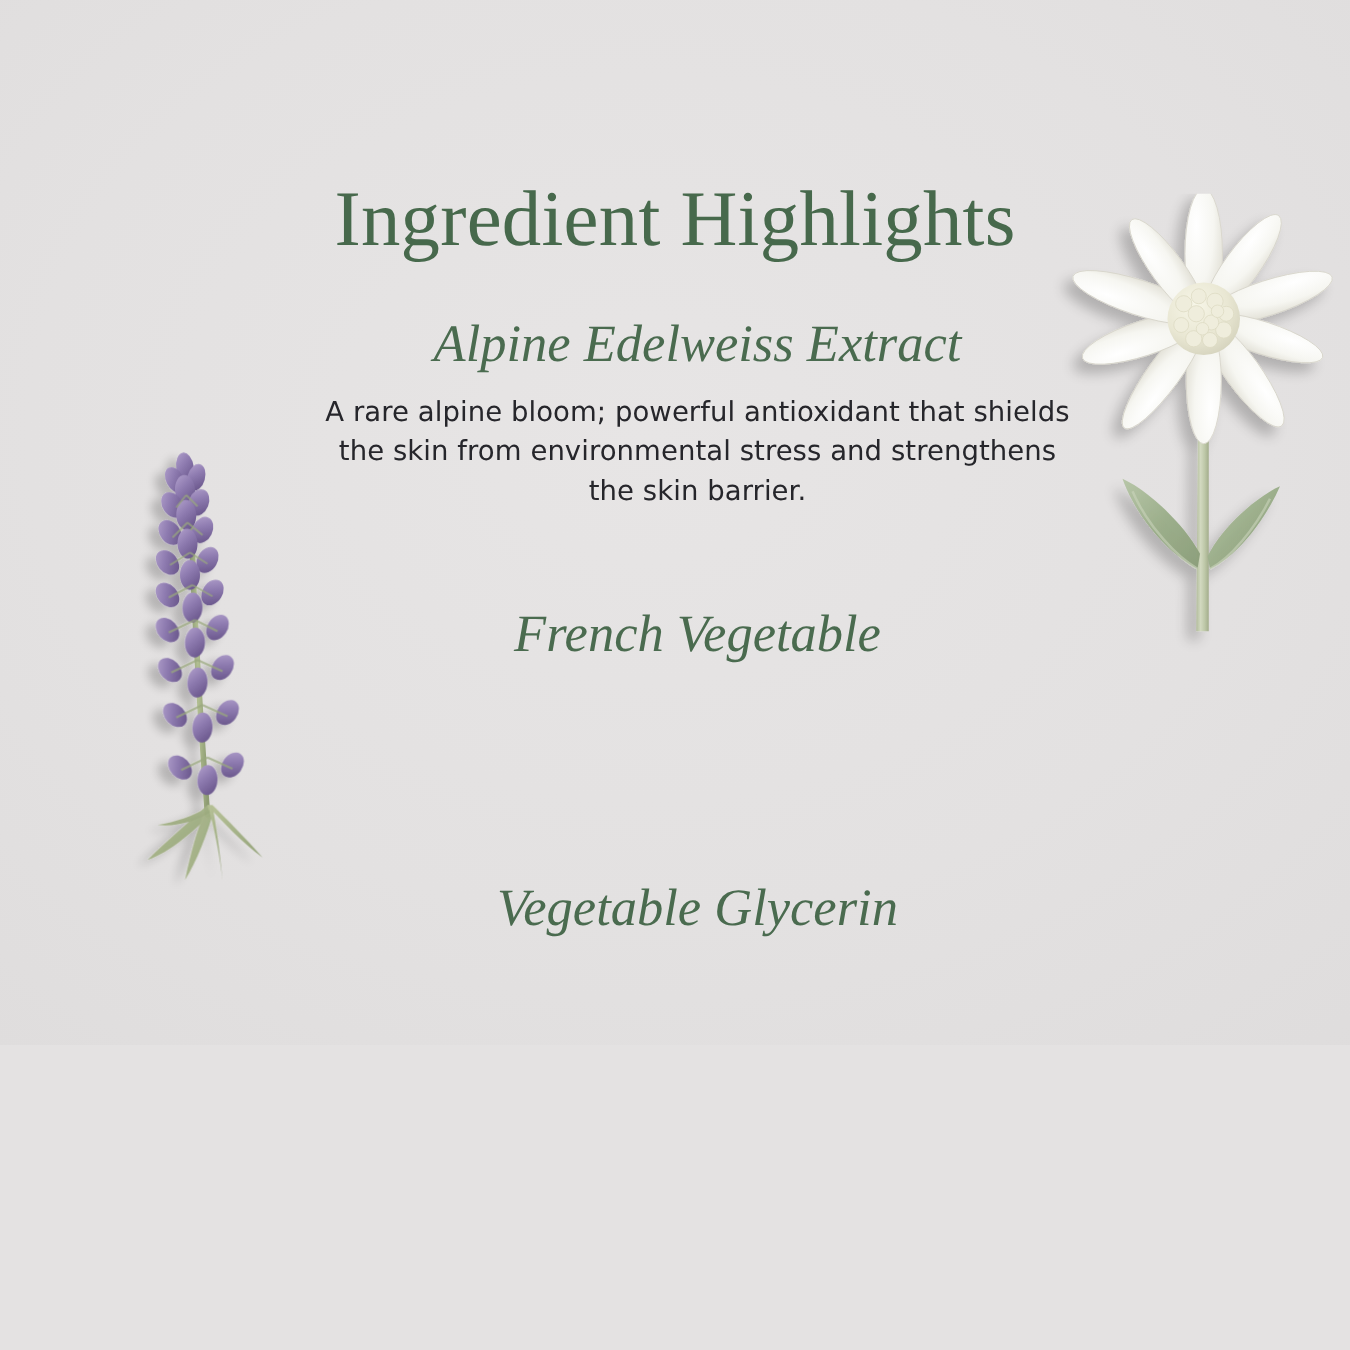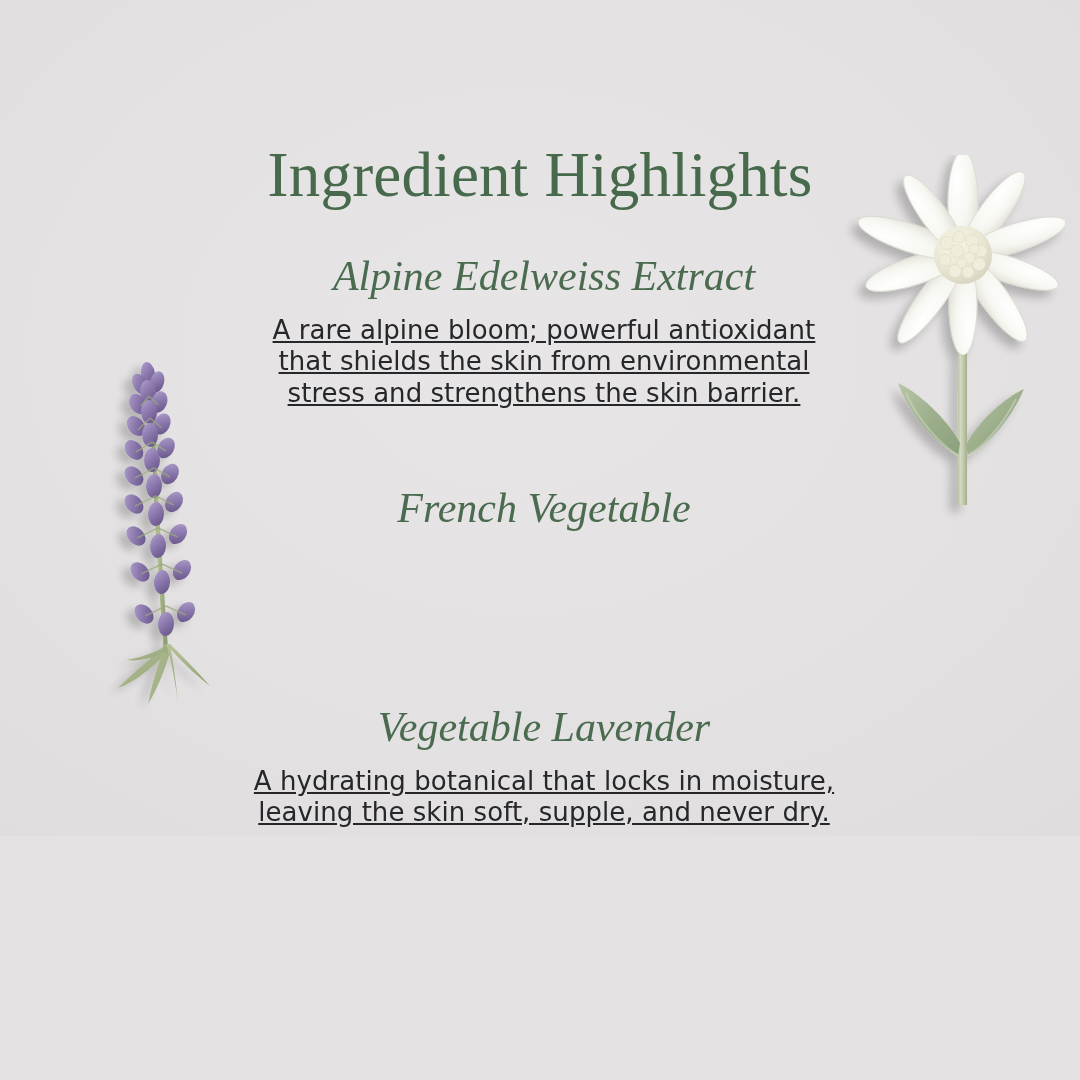--- a/index.html
+++ b/index.html
@@ -43,48 +43,47 @@
     font-size: 63px;
     font-weight: 400;
     letter-spacing: 0.2px;
     color: #47694c;
     line-height: 1.05;
     white-space: nowrap;
   }
 
   .ingredient-block {
     position: absolute;
-    left: 4px;
+    left: 18px;
     width: 600px;
     text-align: center;
   }
   .ingredient-block.b1 { top: 252px; }
   .ingredient-block.b2 { top: 484px; }
   .ingredient-block.b3 { top: 703px; }
 
   .ingredient-name {
     font-family: "Liberation Serif", "DejaVu Serif", serif;
     font-style: italic;
     font-weight: 400;
     font-size: 42px;
     color: #4a6b4f;
     line-height: 1.16;
     margin: 0 0 14px 0;
     white-space: nowrap;
   }
 
   .ingredient-desc {
     font-family: "DejaVu Sans", sans-serif;
-    font-size: 26px;
+    font-size: 22px;
     font-weight: 400;
     color: #26262b;
     line-height: 31.5px;
     margin: 0;
     letter-spacing: 0.05px;
-    text-decoration: underline;
   }
 
   
   .decor {
     position: absolute;
     pointer-events: none;
   }
 
   
   #edelweiss { left: 838px; top: 155px; width: 250px; height: 390px; }
@@ -383,19 +382,18 @@
     <div class="ingredient-block b1">
       <h2 class="ingredient-name">Alpine Edelweiss Extract</h2>
       <p class="ingredient-desc">A rare alpine bloom; powerful antioxidant that shields the skin from environmental stress and strengthens the skin barrier.</p>
     </div>
 
     <div class="ingredient-block b2">
       <h2 class="ingredient-name">French Vegetable</h2>
     </div>
 
     <div class="ingredient-block b3">
-      <h2 class="ingredient-name">Vegetable Lavender</h2>
-      <p class="ingredient-desc">A hydrating botanical that locks in moisture, leaving the skin soft, supple, and never dry.</p>
+      <h2 class="ingredient-name">Vegetable Glycerin</h2>
     </div>
 
   </div>
 
 </div>
 
 </body></html>

